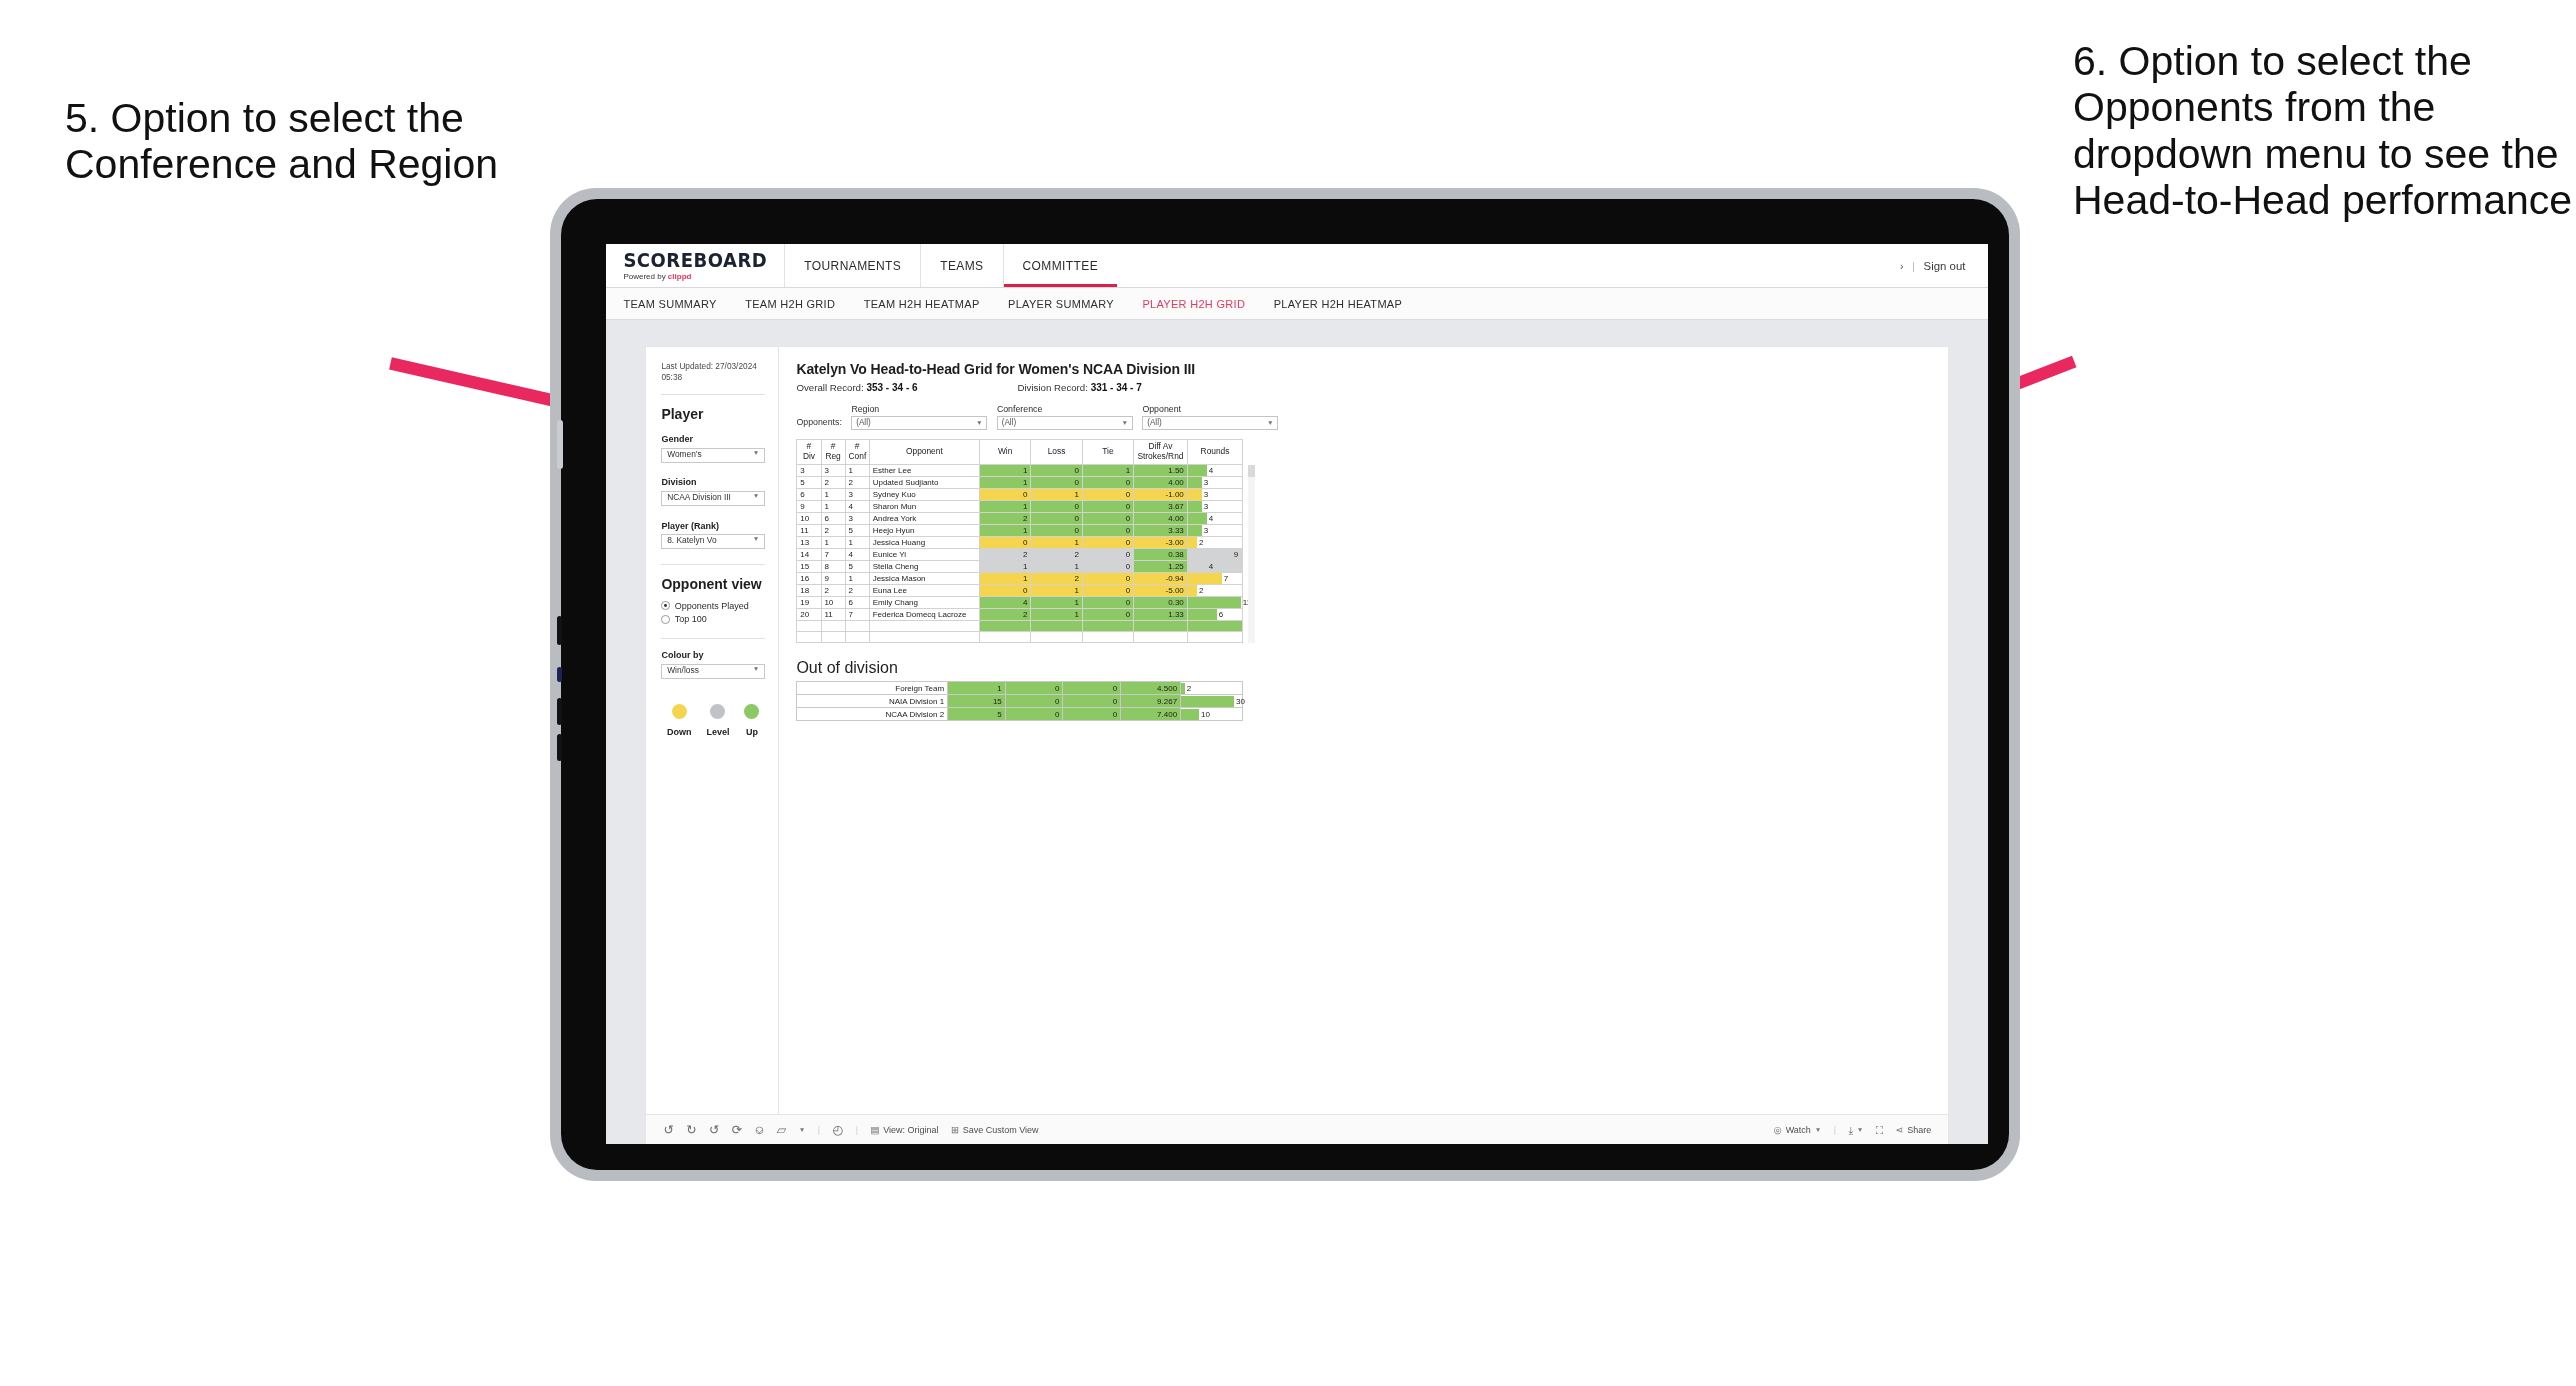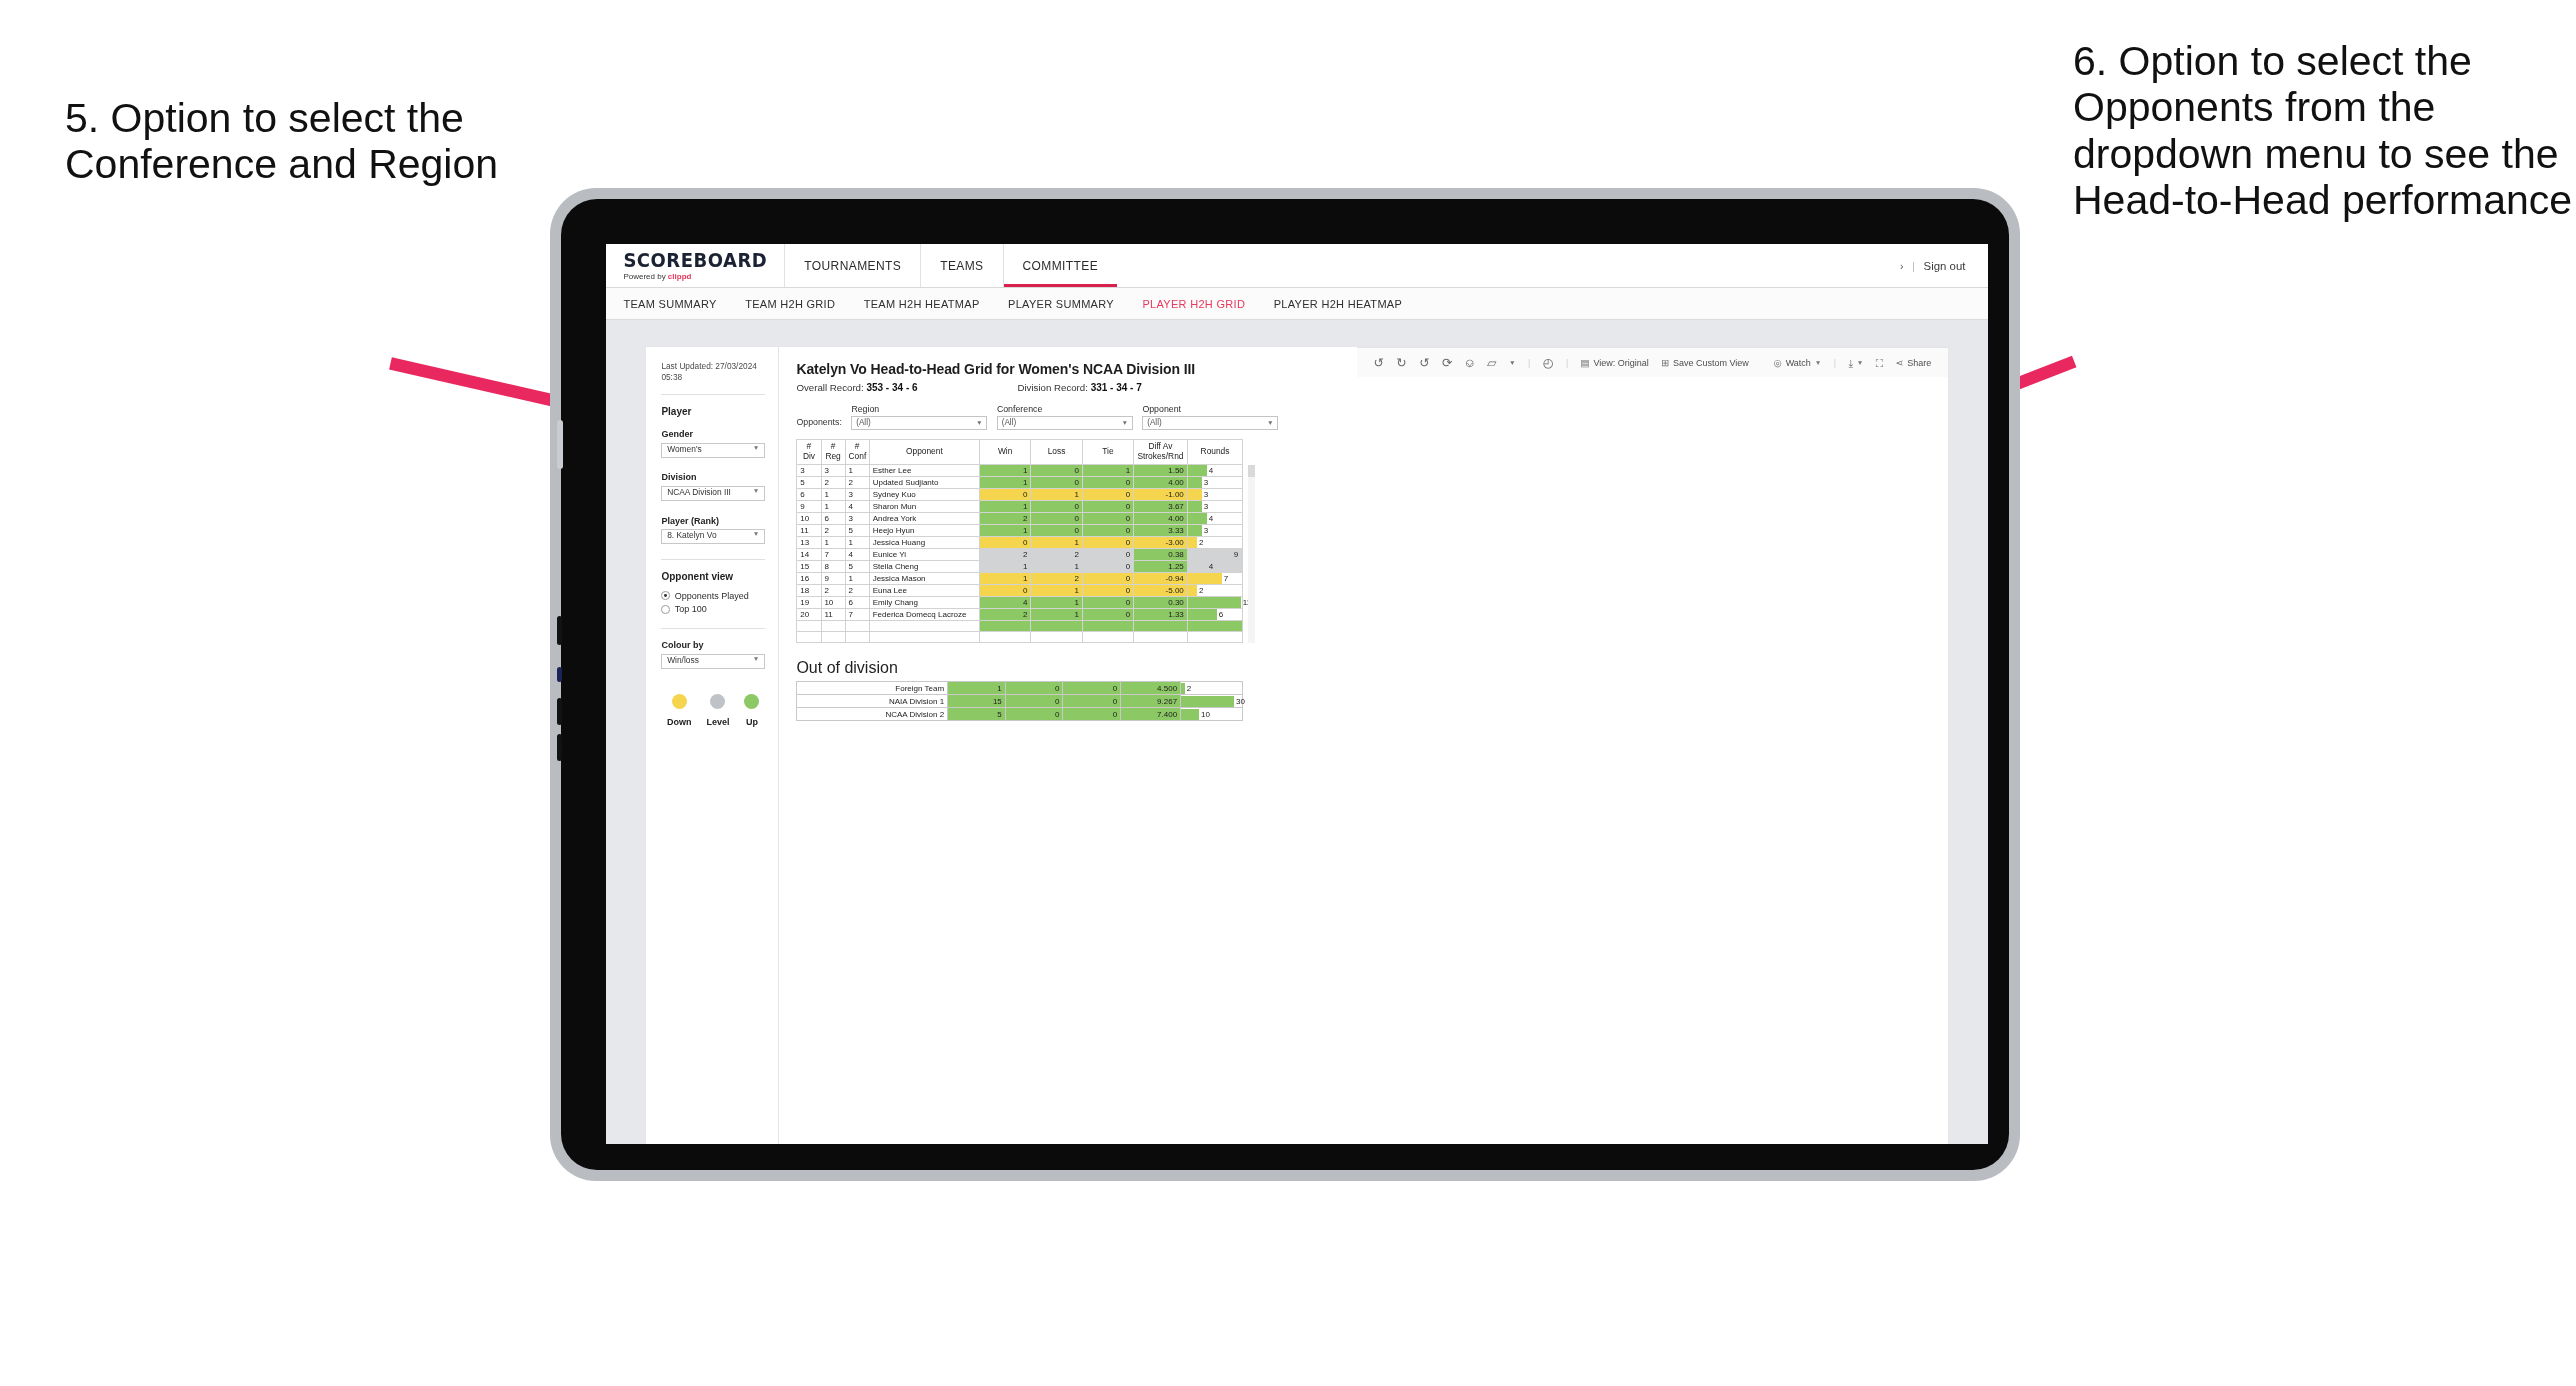--- a/index.html
+++ b/index.html
@@ -86,35 +86,35 @@
     display: flex; align-items: center; padding-left: 17px; gap: 28.5px;
   }
   .subnav-item { font-size: 11px; color: #2f2f2f; letter-spacing: 0.3px; cursor: pointer; }
   .subnav-item.active { color: #e8385c; }
 
   
   .workspace { padding: 27px 40px 0 40px; height: calc(100% - 76px); }
   .viz-card {
     background: #ffffff;
     width: 100%; height: 100%;
-    display: flex; flex-direction: row;
+    display: flex; flex-direction: column;
     box-shadow: 0 0 0 1px #e6e6e6;
   }
   .viz-body { display: flex; flex: 1; min-height: 0; }
 
   
   .sidebar {
     width: 133px; flex: 0 0 133px;
     border-right: 1px solid #e4e4e4;
     padding: 13.3px 13.3px 0 15px;
     font-size: 9.5px; color: #2b2b2b;
   }
   .last-updated { font-size: 8.3px; color: #4a4a4a; line-height: 1.35; }
   .sb-rule { border-top: 1px solid #e0e0e0; margin: 10.5px 0 11.4px 0; }
-  .sb-head { font-size: 10px; font-weight: bold; color: #1f1f1f; margin-bottom: 12.4px; }
+  .sb-head { font-size: 14px; font-weight: bold; color: #1f1f1f; margin-bottom: 12.4px; }
   .sb-label { font-size: 9px; font-weight: bold; color: #222; margin-bottom: 3.8px; }
   .sb-field {
     height: 15px; border: 1px solid #c8c8c8; background: #fff;
     display: flex; justify-content: space-between;
     padding: 0 4.8px; font-size: 8.4px; color: #333; margin-bottom: 14.3px;
     cursor: pointer;
   }
   .caret { font-size: 6.7px; color: #777; }
   .radio-row { display: flex; align-items: center; gap: 4.8px; margin-bottom: 3.8px; font-size: 9px; color: #2d2d2d; cursor: pointer; }
   .radio {

